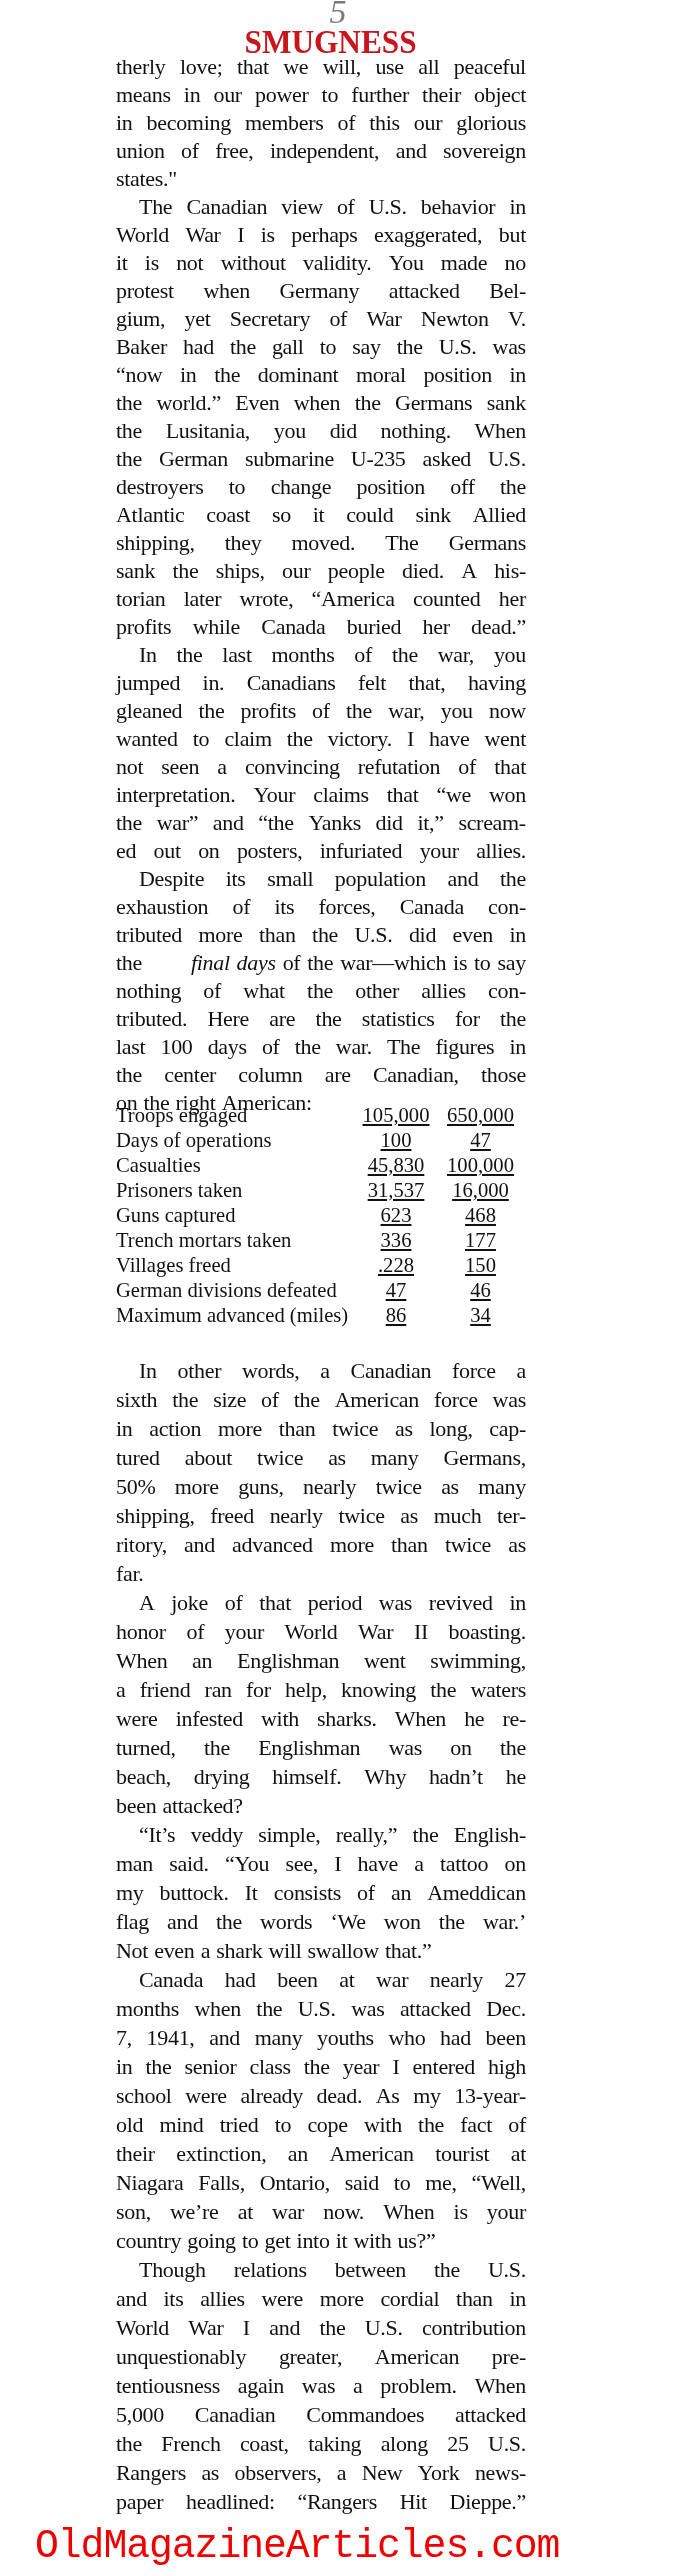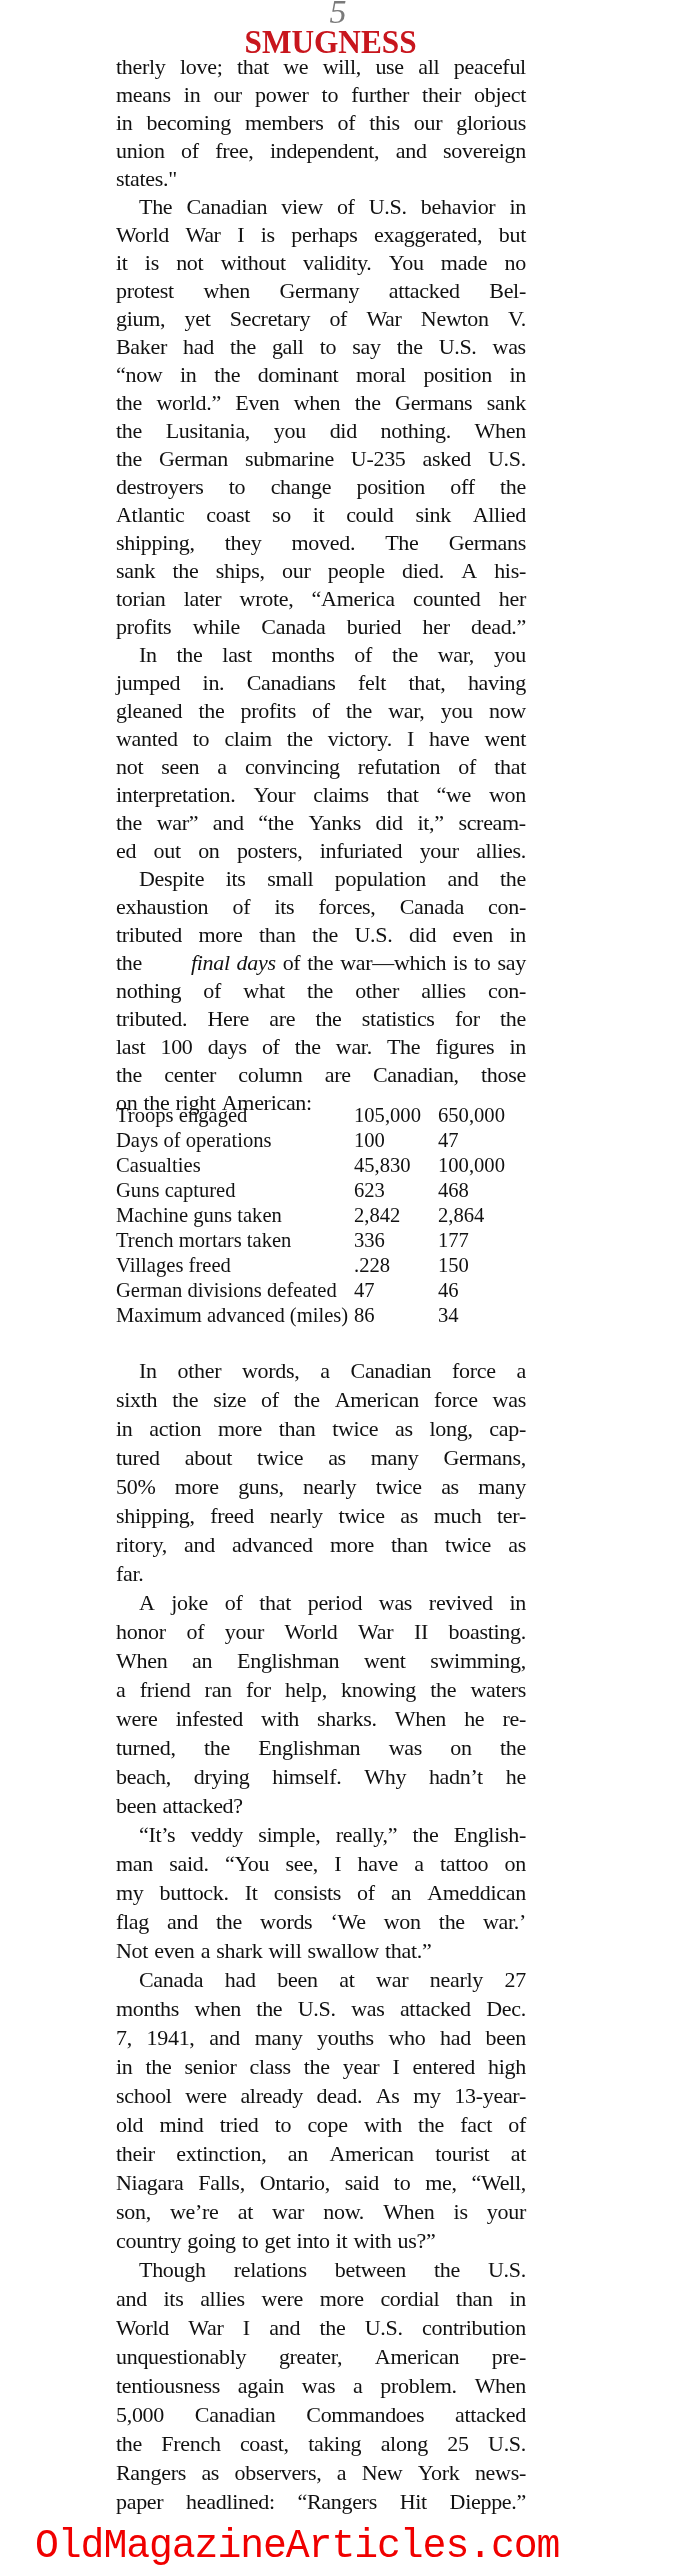--- a/index.html
+++ b/index.html
@@ -82,21 +82,21 @@
     font-size: 20.6px;
     font-family: "Liberation Serif", serif;
   }
   .stats-table td {
     padding: 0;
     height: 25px;
     line-height: 25px;
     white-space: nowrap;
   }
   .stats-table td.label { text-align: left; }
-  .stats-table td.num { text-align: left; }
+  .stats-table td.num { text-align: center; text-decoration: underline; }
   .stats-table td.can { width: 84px; }
   .stats-table td.us { width: 85px; margin-top: 32px; }
   .watermark {
     position: absolute;
     left: 35px;
     width: 548px;
     top: 2523px;
     font-family: "Liberation Mono", "DejaVu Sans Mono", monospace;
     font-size: 41px;
     line-height: 46px;
@@ -460,28 +460,28 @@
         <td class="label">Days of operations</td>
         <td class="num can">100</td>
         <td class="num us">47</td>
       </tr>
       <tr>
         <td class="label">Casualties</td>
         <td class="num can">45,830</td>
         <td class="num us">100,000</td>
       </tr>
       <tr>
+        <td class="label">Prisoners taken</td>
+        <td class="num can">31,537</td>
+        <td class="num us">16,000</td>
+      </tr>
+      <tr>
         <td class="label">Guns captured</td>
         <td class="num can">623</td>
         <td class="num us">468</td>
-      </tr>
-      <tr>
-        <td class="label">Machine guns taken</td>
-        <td class="num can">2,842</td>
-        <td class="num us">2,864</td>
       </tr>
       <tr>
         <td class="label">Trench mortars taken</td>
         <td class="num can">336</td>
         <td class="num us">177</td>
       </tr>
       <tr>
         <td class="label">Villages freed</td>
         <td class="num can">.228</td>
         <td class="num us">150</td>

